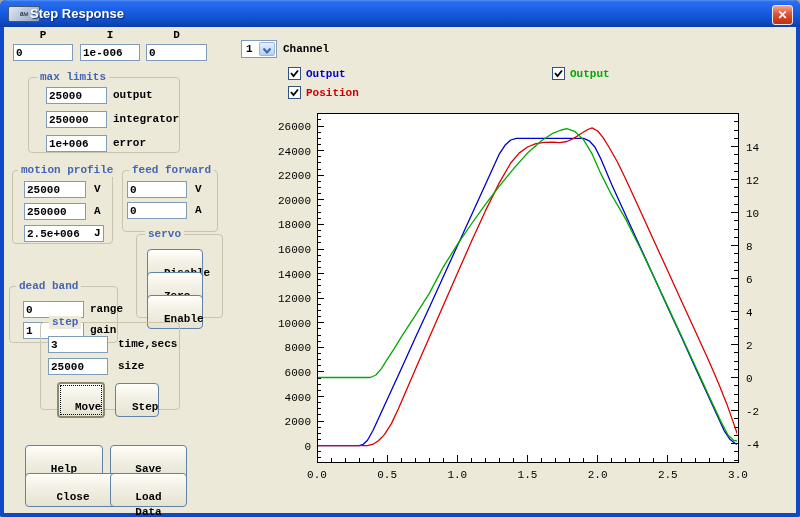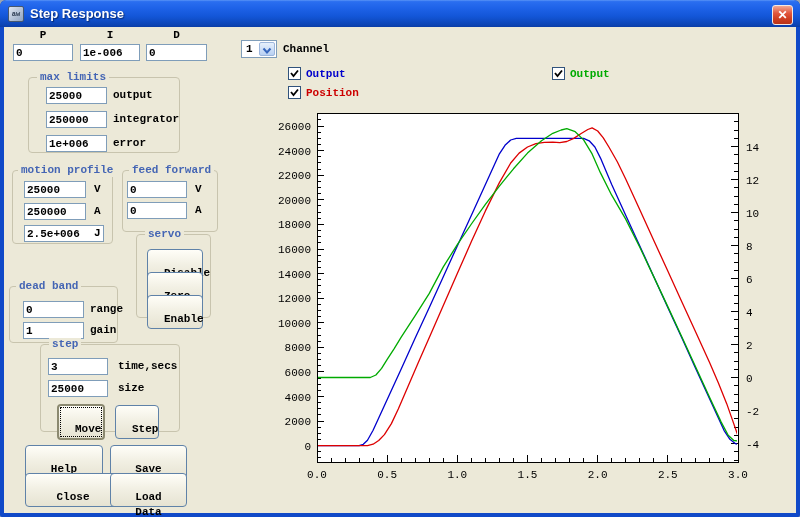--- a/index.html
+++ b/index.html
@@ -15,21 +15,21 @@
     position:absolute;left:0;top:0;width:800px;height:27px;
     background:linear-gradient(180deg,#5a94f6 0%,#2a6ef0 6%,#1e62e8 30%,#1356d8 60%,#0c44b4 92%,#0a3da6 100%);
     border-radius:6px 6px 0 0;
   }
   .title-text{
     position:absolute;left:30px;top:6px;color:#fff;
     font-family:"Liberation Sans",sans-serif;font-weight:bold;font-size:13px;
     text-shadow:1px 1px 1px #0a2c74;
   }
   .app-icon{
-    position:absolute;left:8px;top:6px;width:16px;height:16px;border-radius:2px;
+    position:absolute;left:8px;top:6px;width:32px;height:16px;border-radius:2px;
     background:linear-gradient(135deg,#dfe6f0,#8fa3c0);
     border:1px solid #47586e;color:#2a3a50;font-size:7px;font-weight:bold;
     text-align:center;line-height:14px;overflow:hidden;
   }
   .close-btn{
     position:absolute;right:7px;top:5px;width:21px;height:20px;border-radius:3px;
     background:linear-gradient(180deg,#f0a894 0%,#e2573d 40%,#cf3f22 70%,#b83318 100%);
     border:1px solid #f3e9e4;color:#fff;font-family:"Liberation Sans",sans-serif;
     font-weight:bold;font-size:12px;text-align:center;line-height:18px;cursor:pointer;
   }
@@ -155,36 +155,36 @@
   </div>
 
   <div class="grp" style="left:122px;top:170px;width:96px;height:62px;">
     <span class="grp-title" style="left:6px;">feed forward</span>
     <input class="fld" style="left: 4px; top: 10px; width: 60px;" value="0">
     <span class="abs lbl" style="left:72px;top:12px;">V</span>
     <input class="fld" style="left: 4px; top: 31px; width: 60px;" value="0">
     <span class="abs lbl" style="left:72px;top:33px;">A</span>
   </div>
 
-  <div class="grp" style="left:136px;top:234px;width:75px;height:84px;">
+  <div class="grp" style="left:136px;top:234px;width:87px;height:84px;">
     <span class="grp-title" style="left:8px;">servo</span>
     <button class="btn" style="left:10px;top:14px;width:56px;height:17px;">Disable</button>
     <button class="btn" style="left:10px;top:37px;width:56px;height:17px;">Zero</button>
     <button class="btn" style="left:10px;top:60px;width:56px;height:17px;">Enable</button>
   </div>
 
   <div class="grp" style="left:9px;top:258px;width:109px;height:57px;margin-top:28px;">
     <span class="grp-title" style="left:6px;">dead band</span>
     <input class="fld" style="left: 13px; top: 14px; width: 61px;" value="0">
     <span class="abs lbl" style="left:80px;top:16px;">range</span>
     <input class="fld" style="left: 13px; top: 35px; width: 61px;" value="1">
     <span class="abs lbl" style="left:80px;top:37px;">gain</span>
   </div>
 
-  <div class="grp" style="left:40px;top:344px;width:140px;height:88px;">
+  <div class="grp" style="left:40px;top:322px;width:140px;height:88px;">
     <span class="grp-title" style="left:8px;">step</span>
     <input class="fld" style="left: 7px; top: 13px; width: 60px;" value="3">
     <span class="abs lbl" style="left:77px;top:15px;">time,secs</span>
     <input class="fld" style="left: 7px; top: 35px; width: 60px;" value="25000">
     <span class="abs lbl" style="left:77px;top:37px;">size</span>
     <button class="btn default-btn" style="left:16px;top:59px;width:48px;height:18px;">Move</button>
     <button class="btn" style="left:74px;top:60px;width:44px;height:17px;">Step</button>
   </div>
 
   <button class="btn" style="left:25px;top:445px;width:78px;height:18px;text-decoration:underline;">Help</button>

